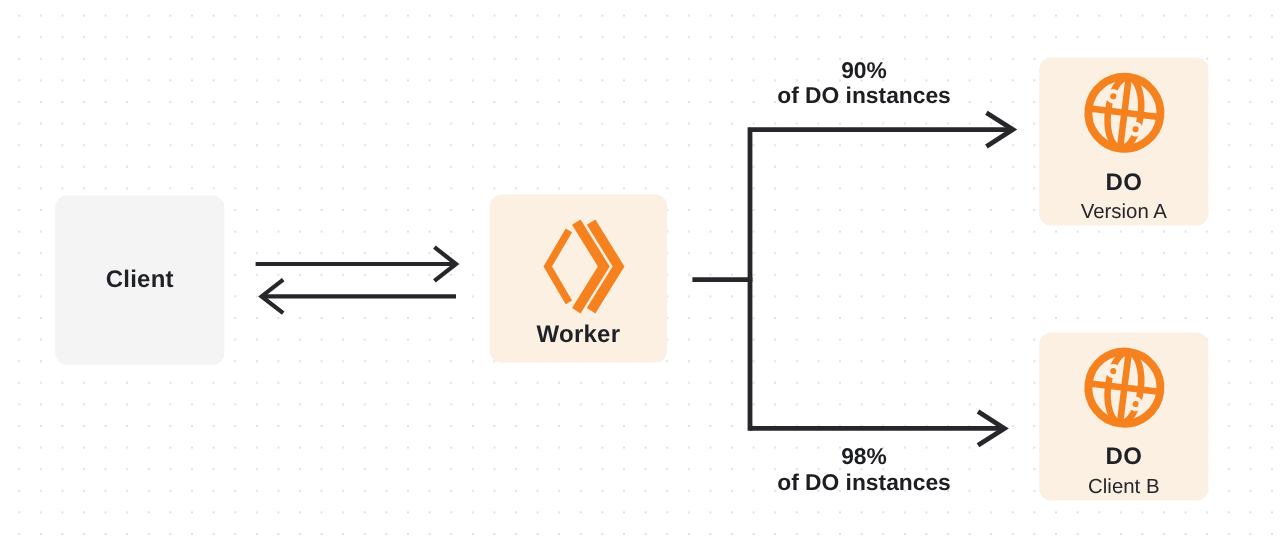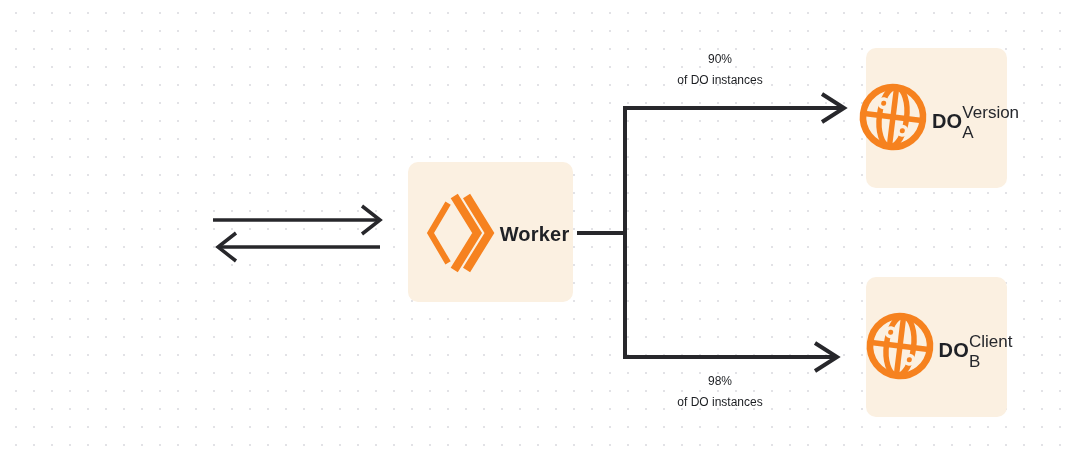--- a/index.html
+++ b/index.html
@@ -31,39 +31,39 @@
     stroke: #27272b;
     stroke-linejoin: miter;
   }
   .wire-thick { stroke-width: 4; }
   .wire-med { stroke-width: 3.5; }
   .node {
     position: absolute;
     box-sizing: border-box;
     border-radius: 10px;
     display: flex;
-    flex-direction: row;
+    flex-direction: column;
     align-items: center;
     justify-content: center;
     color: #1f2126;
   }
   .node-client {
     left: 46px;
     top: 163px;
     width: 141px;
     height: 141px;
     background: #f4f4f5;
   }
   .node-cream {
     background: #fbf0e1;
   }
   .node-worker {
     left: 408px;
     top: 162px;
-    width: 165px;
+    width: 148px;
     height: 140px;
     padding-top: 4px;
   }
   .node-do-a {
     left: 866px;
     top: 48px;
     width: 141px;
     height: 140px;
     padding-top: 6px;
   }
@@ -92,22 +92,22 @@
   }
   .globe-icon-wrap {
     width: 78px;
     height: 78px;
     margin-bottom: 8px;
   }
   .edge-label {
     position: absolute;
     width: 260px;
     text-align: center;
-    font-size: 12px;
-    font-weight: 400;
+    font-size: 19px;
+    font-weight: 700;
     color: #1c1e22;
     line-height: 21px;
   }
   .edge-label-top { left: 590px; top: 49px; }
   .edge-label-bottom { left: 590px; top: 371px; }
 </style>
 </head>
 <body>
 
 <div class="canvas">
@@ -130,20 +130,23 @@
       <path class="wire wire-thick" d="M 625 359 L 625 108 L 841 108"></path>
       <polyline class="wire wire-thick" points="822,94 844,108 822,122"></polyline>
     </g>
 
     <g>
       <path class="wire wire-thick" d="M 625 357 L 834 357"></path>
       <polyline class="wire wire-thick" points="815,343 837,357 815,371"></polyline>
     </g>
   </svg>
 
+  <div class="node node-client">
+    <div class="node-title">Client</div>
+  </div>
 
   <div class="node node-cream node-worker">
     <div class="worker-icon-wrap">
       <svg viewBox="0 0 100 100" width="88" height="88" xmlns="http://www.w3.org/2000/svg">
         <g fill="none" stroke="#F6821F" stroke-linejoin="miter">
           <polyline points="41,16 21,50 41,84" stroke-width="7"></polyline>
           <polyline points="48,8 74,50 48,92" stroke-width="9.5"></polyline>
           <polyline points="62,8 88,50 62,92" stroke-width="9.5"></polyline>
         </g>
       </svg>

